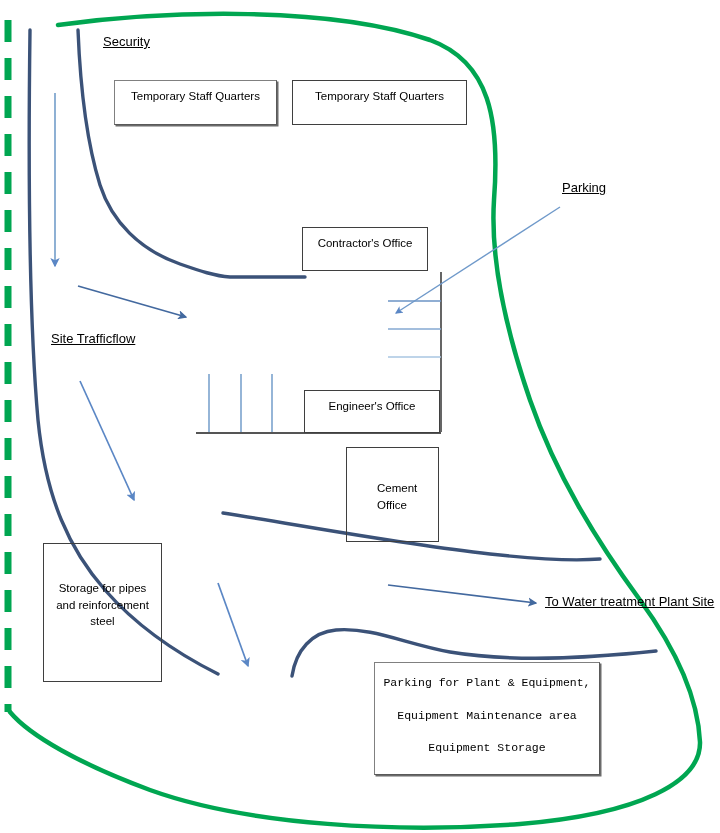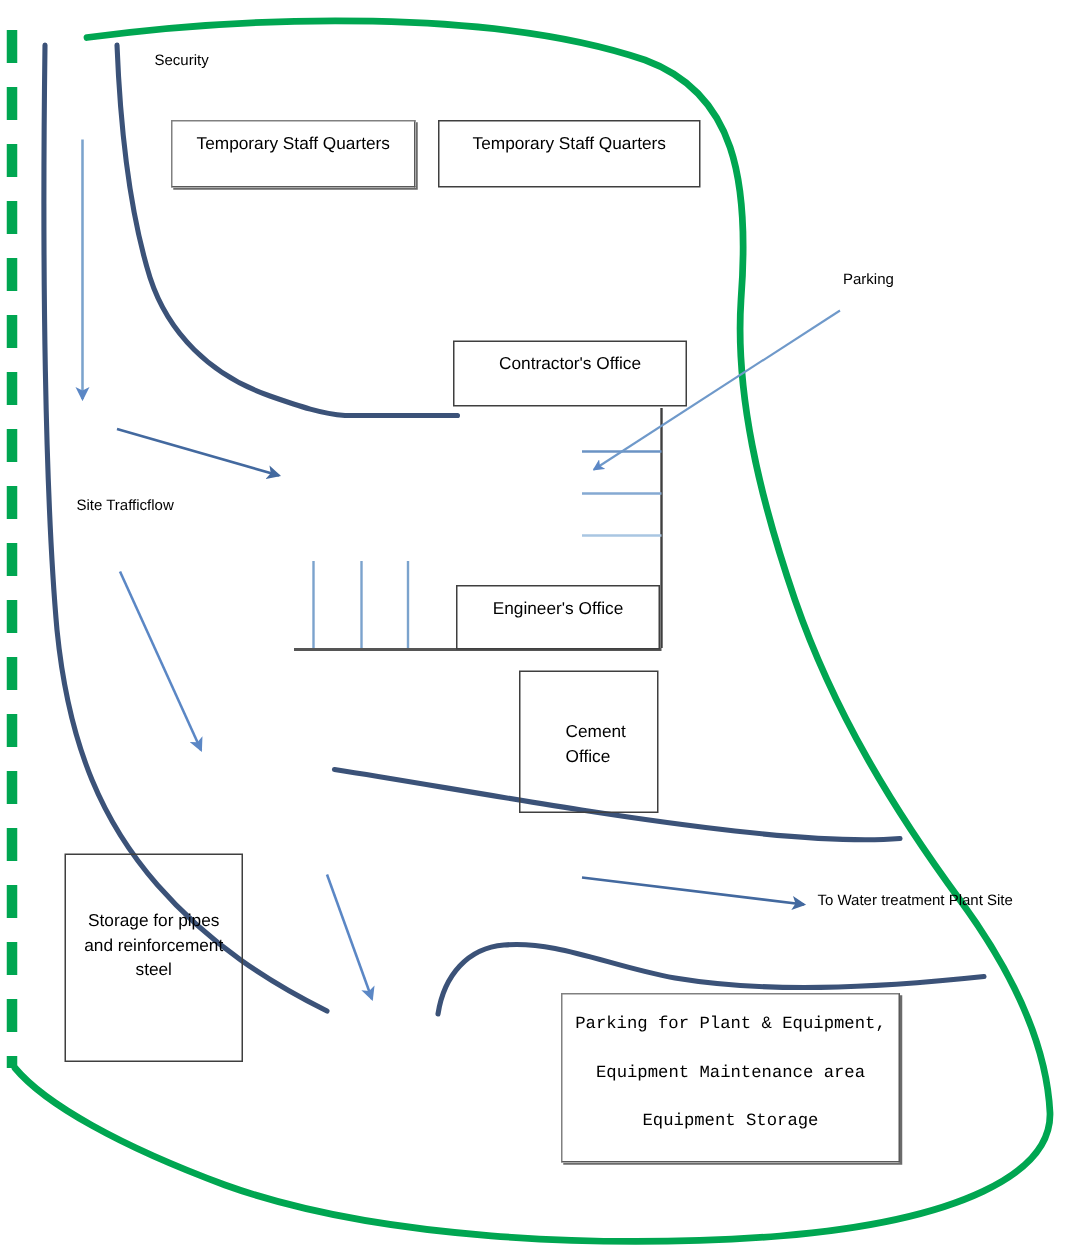--- a/index.html
+++ b/index.html
@@ -40,23 +40,24 @@
     border-right-color: #595959;
     border-bottom-color: #595959;
     box-shadow: 1.5px 1.5px 0 0 #6b6b6b;
   }
   .facility-box .line {
     display: block;
   }
   .map-label {
     position: absolute;
     color: #000000;
-    font-size: 10px;
+    font-size: 13px;
     white-space: nowrap;
     line-height: 1.3;
+    text-decoration: underline;
   }
   .box-body-center {
     display: flex;
     flex-direction: column;
     justify-content: flex-start;
   }
   .box-body-left {
     text-align: left;
     padding-left: 30px;
   }
@@ -142,34 +143,34 @@
   </svg>
 
   <div class="facility-box shadowed box-body-center" style="left:114px; top:80px; width:163px; height:45px;">
     <span class="line">Temporary Staff Quarters</span>
   </div>
 
   <div class="facility-box box-body-center" style="left:292px; top:80px; width:175px; height:45px;">
     <span class="line">Temporary Staff Quarters</span>
   </div>
 
-  <div class="facility-box box-body-center" style="left:302px; top:227px; width:156px; height:44px;">
+  <div class="facility-box box-body-center" style="left:302px; top:227px; width:126px; height:44px;">
     <span class="line">Contractor's Office</span>
   </div>
 
   <div class="facility-box box-body-center" style="left:304px; top:390px; width:136px; height:43px;">
     <span class="line">Engineer's Office</span>
   </div>
 
   <div class="facility-box box-body-left" style="left:346px; top:447px; width:93px; height:95px; padding-top:32px;">
     <span class="line">Cement</span>
     <span class="line">Office</span>
   </div>
 
-  <div class="facility-box box-body-center" style="left:43px; top:569px; width:119px; height:139px; padding-top:36px;">
+  <div class="facility-box box-body-center" style="left:43px; top:543px; width:119px; height:139px; padding-top:36px;">
     <span class="line">Storage for pipes</span>
     <span class="line">and reinforcement</span>
     <span class="line">steel</span>
   </div>
 
   <div class="facility-box shadowed box-body-center spaced" style="left:374px; top:662px; width:226px; height:113px; padding-top:12px;">
     <span class="line">Parking for Plant &amp; Equipment,</span>
     <span class="line">Equipment Maintenance area</span>
     <span class="line">Equipment Storage</span>
   </div>

